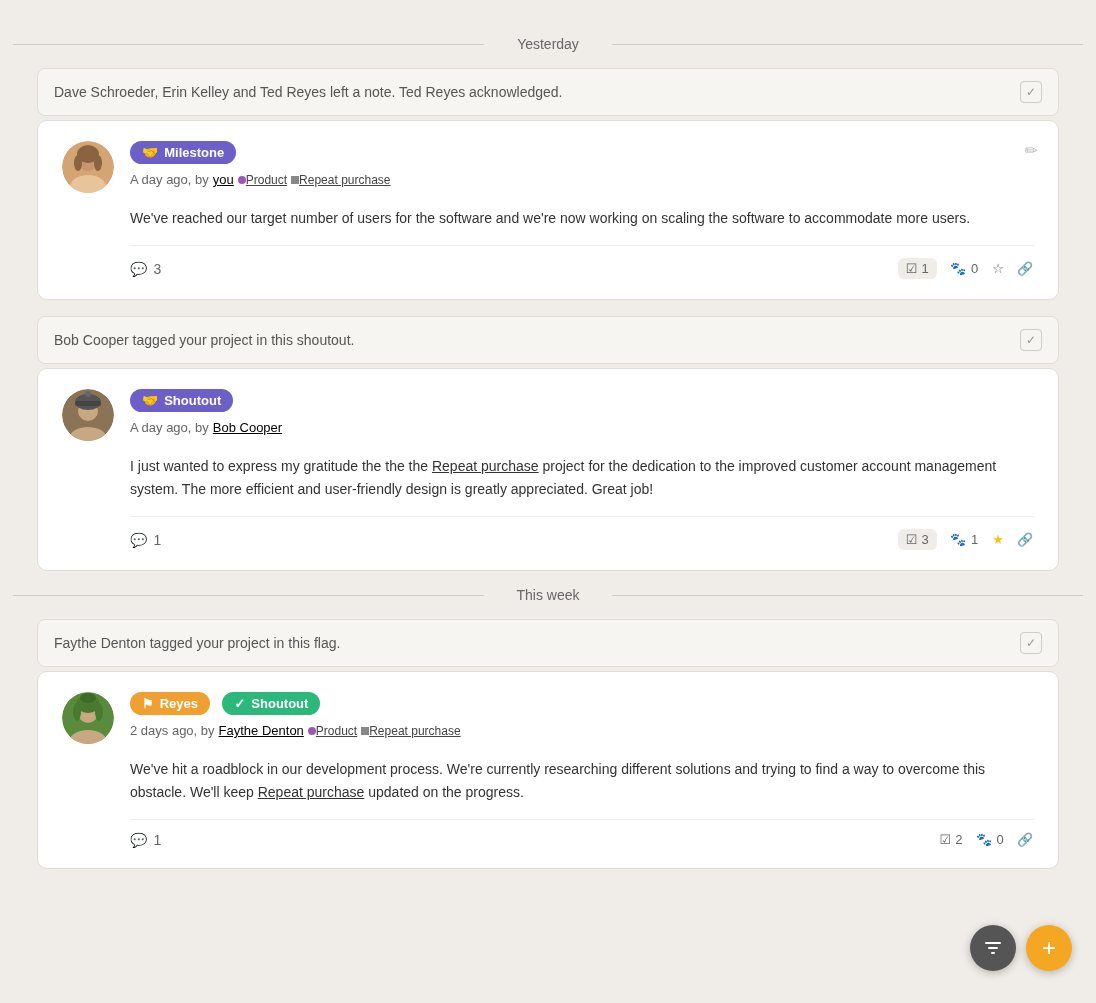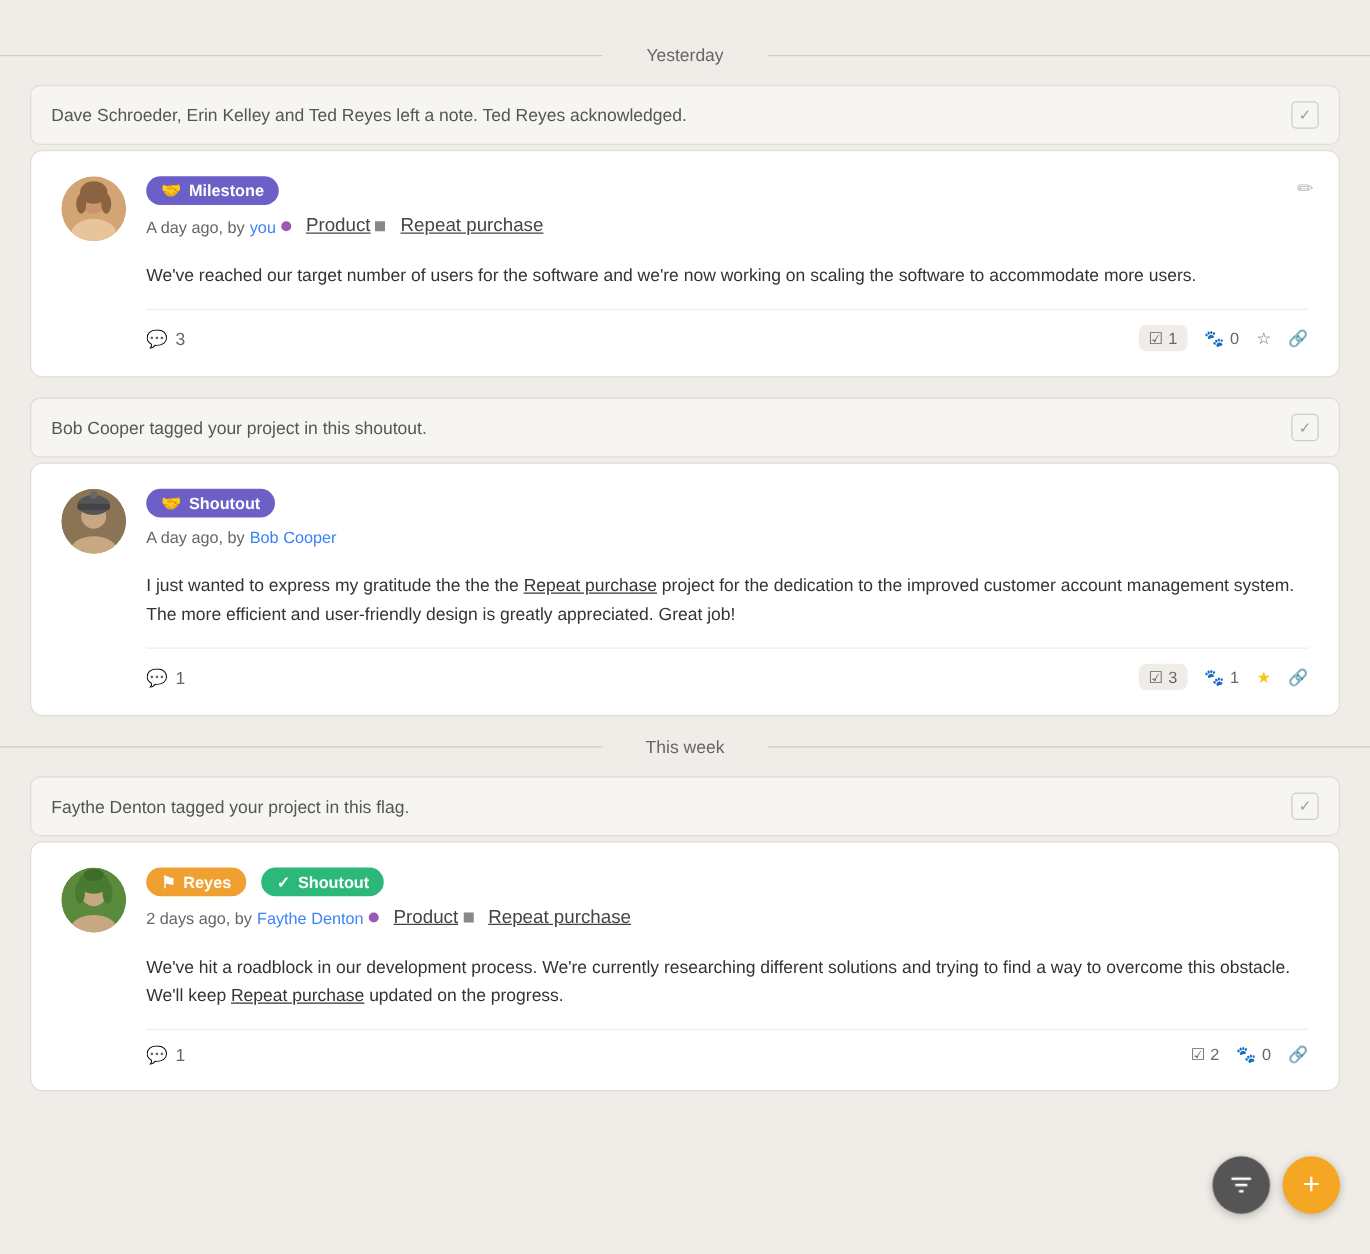--- a/index.html
+++ b/index.html
@@ -7,21 +7,21 @@
       font-family: -apple-system, BlinkMacSystemFont, 'Segoe UI', sans-serif;
       background: #f0ede8;
       color: #333;
       min-height: 1003px;
       padding: 0;
     }
 
     .feed-container {
       max-width: 1096px;
       margin: 0 auto;
-      padding: 20px 0;
+      padding: 20px 13px;
     }
 
     .date-separator {
       text-align: center;
       color: #666;
       font-size: 14px;
       margin: 16px 0;
       position: relative;
     }
     .date-separator::before,
@@ -118,29 +118,30 @@
       font-size: 13px;
       color: #666;
       margin-bottom: 12px;
       display: flex;
       align-items: flex-end;
       flex-wrap: wrap;
       gap: 4px;
     }
 
     .meta-link {
-      color: #3b82f6;
+      color: #000000;
+      text-decoration: underline;
       cursor: pointer;
     }
 
     .tag {
       display: inline-flex;
       align-items: center;
-      gap: 12px;
-      font-size: 15px;
+      gap: 0;
+      font-size: 12px;
       color: #444;
       text-decoration: underline;
       cursor: pointer;
     }
 
     .tag-dot {
       width: 8px;
       height: 8px;
       border-radius: 50%;
       display: inline-block;

